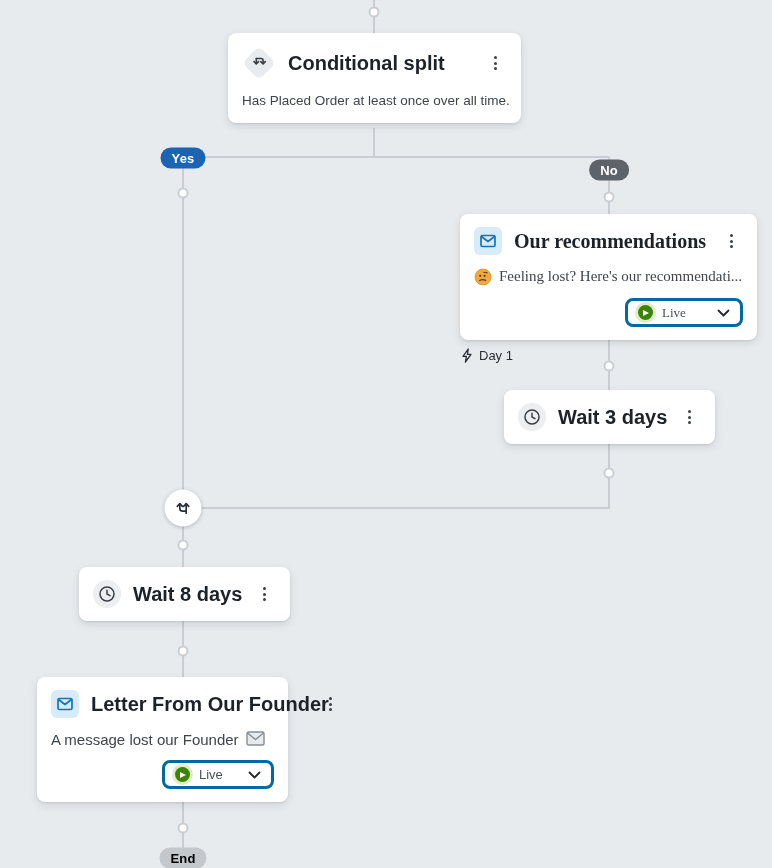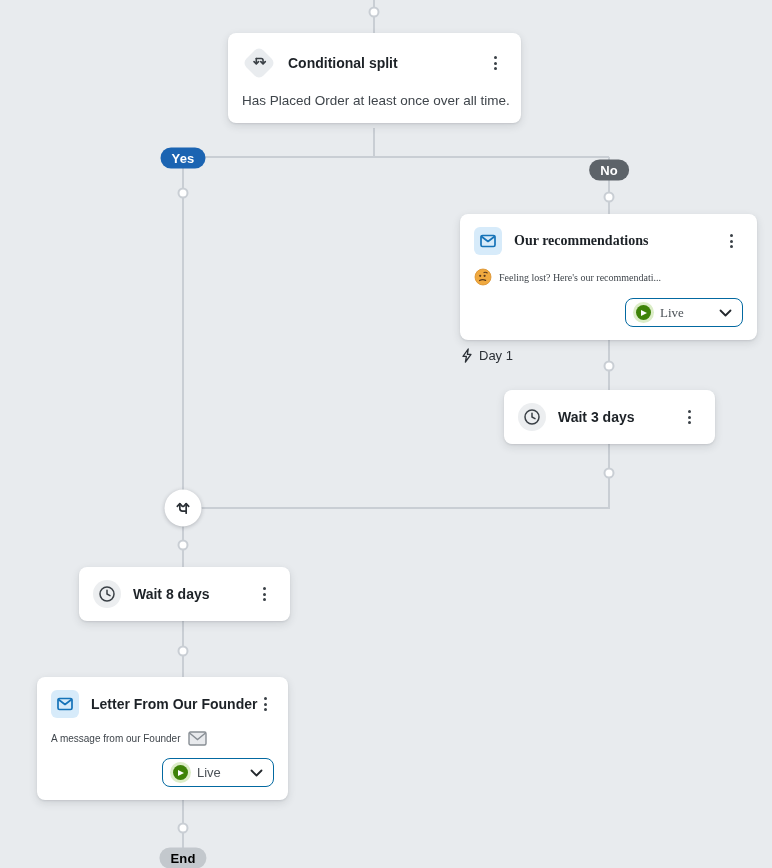--- a/index.html
+++ b/index.html
@@ -35,21 +35,21 @@
   .pill-end { background:#c3c8cd; color:#000000; }
 
   
   .card {
     position:absolute; background:#fff; border-radius:8px;
     box-shadow:0 1px 2px rgba(40,44,53,.10), 0 3px 8px rgba(40,44,53,.13);
     z-index:5; padding:13px 14px;
   }
   .card-header { display:flex; align-items:center; }
   .card-title {
-    margin-left:12px; font-size:14px; font-weight:700; color:#1d2227;
+    margin-left:12px; font-size:20px; font-weight:700; color:#1d2227;
     white-space:nowrap;
   }
   .kebab {
     margin-left:auto; width:24px; height:24px; border:none; background:transparent;
     display:flex; flex-direction:column; align-items:center; justify-content:center;
     gap:2.5px; cursor:pointer; border-radius:4px;
   }
   .kebab i { width:3px; height:3px; border-radius:50%; background:#3a4046; }
 
   .icon-tile {
@@ -64,29 +64,29 @@
     width:24px; height:24px; background:#e9ecef; border-radius:6px;
     transform:rotate(45deg); display:flex; align-items:center; justify-content:center;
   }
   .diamond svg { transform:rotate(-45deg); }
 
   .card-desc {
     margin-top:12px; font-size:13.5px; color:#3f454b; line-height:18px;
     white-space:nowrap;
   }
   .preview-row {
-    margin-top:13px; display:flex; align-items:center; gap:7px;
-    font-size:10px; color:#3f454b; white-space:nowrap; overflow:hidden;
+    margin-top:13px; display:flex; gap:7px;
+    font-size:15px; color:#3f454b; white-space:nowrap; overflow:hidden;
   }
   .preview-row .txt { overflow:hidden; text-overflow:ellipsis; }
 
   .status-row { margin-top:12px; display:flex; justify-content:flex-end; }
   .live-btn {
     display:inline-flex; align-items:center; height:29px; padding:0 10px;
-    background:#fff; border:1px solid #0369a1; border-radius:8px;
+    background:#fff; border:3px solid #0369a1; border-radius:8px;
     cursor:pointer; font-family:inherit;
   }
   .live-dot {
     width:15px; height:15px; border-radius:50%; background:#3e8308;
     box-shadow:0 0 0 3px #dcedc8; display:flex; align-items:center; justify-content:center;
     flex:0 0 auto;
   }
   .live-dot::before {
     content:""; display:block; margin-left:1px;
     border-left:6px solid #fff; border-top:3.5px solid transparent; border-bottom:3.5px solid transparent;
@@ -259,21 +259,21 @@
         </svg>
       </span>
       <span class="card-title">Letter From Our Founder</span>
       <button class="kebab">
           <i></i>
           <i></i>
           <i></i>
         </button>
     </div>
     <div class="preview-row">
-      <span class="txt">A message from our Founder</span>
+      <span class="txt">A message lost our Founder</span>
       <span class="emoji">
         <svg width="19" height="15" viewBox="0 0 19 15">
           <rect x="1" y="1" width="17" height="13" rx="1.5" fill="#e8eaed" stroke="#888e94" stroke-width="1.4"></rect>
           <path d="M1.5 2 L9.5 8.5 L17.5 2" fill="none" stroke="#888e94" stroke-width="1.4"></path>
         </svg>
       </span>
     </div>
     <div class="status-row">
       <button class="live-btn" style="width:112px;">
         <span class="live-dot"></span>

